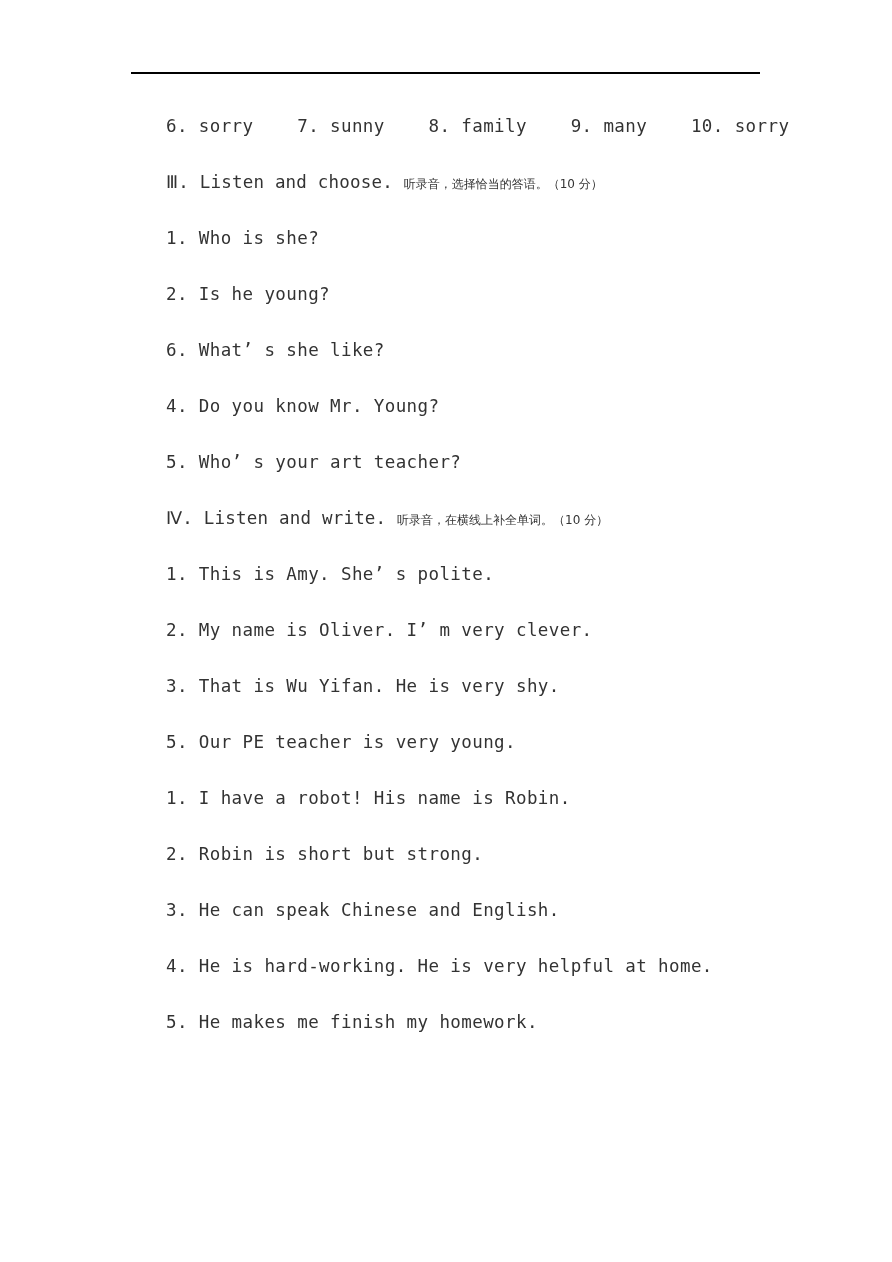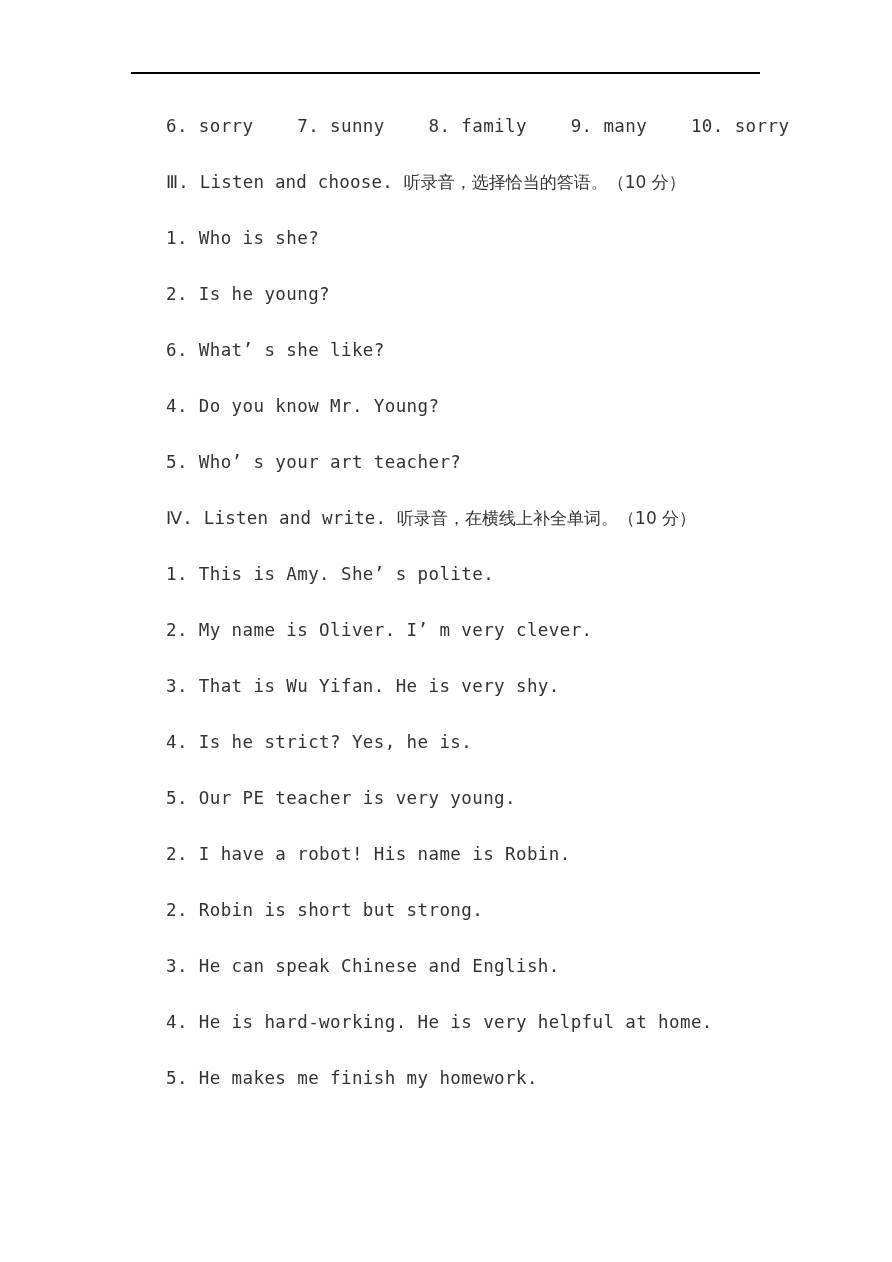--- a/index.html
+++ b/index.html
@@ -49,21 +49,21 @@
     white-space: pre;
     letter-spacing: 0.4px;
   }
 
   .line.heading {
     letter-spacing: 0.2px;
   }
 
   .cjk {
     font-family: "DejaVu Sans", "Liberation Sans", sans-serif;
-    font-size: 17px;
+    font-size: 12px;
     letter-spacing: 0;
   }
 
   .wordlist {
     letter-spacing: 0.4px;
   }
 </style>
 </head>
 <body>
 
@@ -81,24 +81,23 @@
     <div class="line">2. Is he young?</div>
     <div class="line">6. What’ s she like?</div>
     <div class="line">4. Do you know Mr. Young?</div>
     <div class="line">5. Who’ s your art teacher?</div>
 
     <div class="line heading"><span>Ⅳ</span><span>. Listen and write. </span><span class="cjk">听录音，在横线上补全单词。（10 分）</span></div>
 
     <div class="line">1. This is Amy. She’ s polite.</div>
     <div class="line">2. My name is Oliver. I’ m very clever.</div>
     <div class="line">3. That is Wu Yifan. He is very shy.</div>
-    <div class="line">4. Is he strict? Yes, he is.</div>
     <div class="line">5. Our PE teacher is very young.</div>
 
 
-    <div class="line">2. I have a robot! His name is Robin.</div>
+    <div class="line">1. I have a robot! His name is Robin.</div>
     <div class="line">2. Robin is short but strong.</div>
     <div class="line">3. He can speak Chinese and English.</div>
     <div class="line">4. He is hard-working. He is very helpful at home.</div>
     <div class="line">5. He makes me finish my homework.</div>
 
   </div>
 </div>
 
 </body></html>

